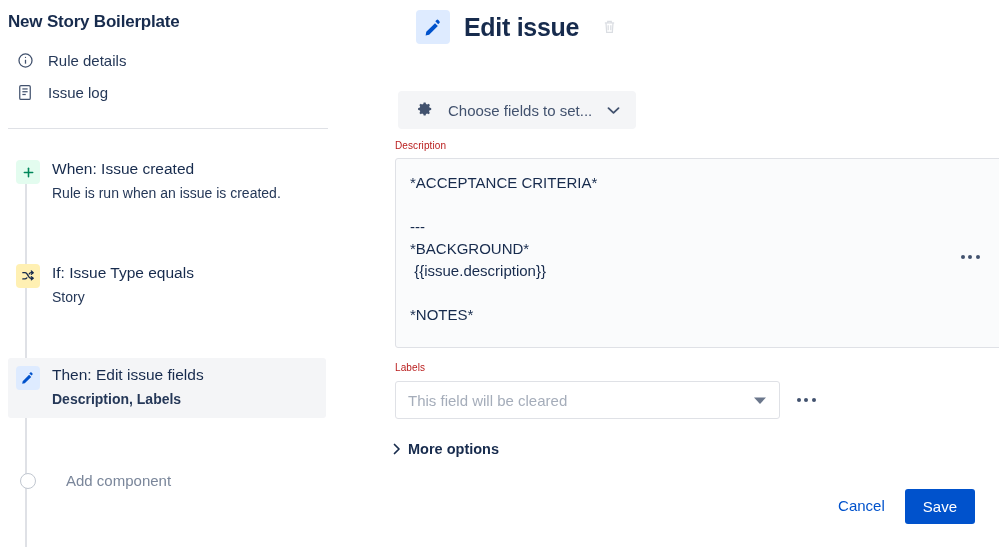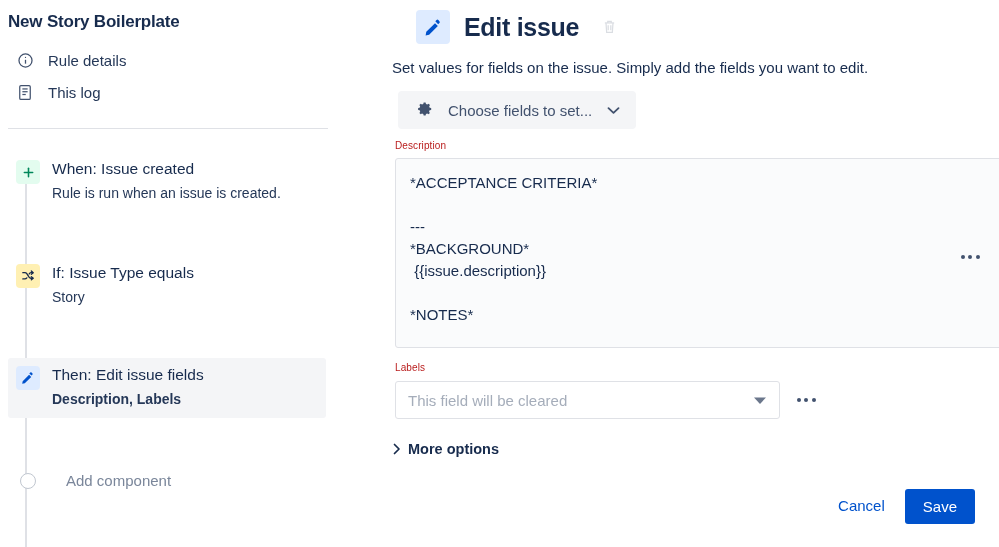--- a/index.html
+++ b/index.html
@@ -170,21 +170,21 @@
 
       <div class="nav-item">
         <span class="nav-icon">
           <svg width="16" height="17" viewBox="0 0 20 22" fill="none" stroke="#42526E" stroke-width="1.6">
             <rect x="3.2" y="2" width="13.6" height="18" rx="1.6"></rect>
             <line x1="6.6" y1="6.4" x2="13.4" y2="6.4"></line>
             <line x1="6.6" y1="10" x2="13.4" y2="10"></line>
             <line x1="6.6" y1="13.6" x2="11" y2="13.6"></line>
           </svg>
         </span>
-        <span class="nav-label">This log</span>
+        <span class="nav-label">Issue log</span>
       </div>
 
     </div>
 
     <div class="divider"></div>
 
     <div class="timeline">
       <div class="tl-line"></div>
 
       <div class="tl-item" style="top:112px;">
@@ -249,21 +249,20 @@
       <span class="head-trash">
         <svg width="15" height="16" viewBox="0 0 20 22" fill="none" stroke="#DADDE2" stroke-width="1.7">
           <path d="M3.6 5.4h12.8"></path>
           <path d="M5.2 5.4l.9 13.1h7.8l.9-13.1"></path>
           <path d="M7.6 5.4V3.2h4.8v2.2"></path>
           <path d="M8.2 8.6v7M11.8 8.6v7"></path>
         </svg>
       </span>
     </div>
 
-    <div class="panel-desc">Set values for fields on the issue. Simply add the fields you want to edit.</div>
 
     <button class="choose-btn">
       <span>
         <svg width="18" height="18" viewBox="0 0 24 24" fill="#42526E">
           <path d="M12 8.4a3.6 3.6 0 1 0 0 7.2 3.6 3.6 0 0 0 0-7.2zm0 5.6a2 2 0 1 1 0-4 2 2 0 0 1 0 4z"></path>
           <path d="M20.2 13.3l.1-1.3-.1-1.3-2-.5a6.4 6.4 0 0 0-.7-1.7l1.1-1.7-1.8-1.8L15 6.1a6.4 6.4 0 0 0-1.7-.7l-.5-2-1.3-.1-1.3.1-.5 2a6.4 6.4 0 0 0-1.7.7L6.3 5 4.5 6.8l1.1 1.7a6.4 6.4 0 0 0-.7 1.7l-2 .5-.1 1.3.1 1.3 2 .5c.2.6.4 1.2.7 1.7l-1.1 1.7 1.8 1.8 1.7-1.1c.5.3 1.1.5 1.7.7l.5 2 1.3.1 1.3-.1.5-2c.6-.2 1.2-.4 1.7-.7l1.7 1.1 1.8-1.8-1.1-1.7c.3-.5.5-1.1.7-1.7l2-.5z"></path>
         </svg>
       </span>
       <span class="choose-label">Choose fields to set...</span>
       <span class="chev">

